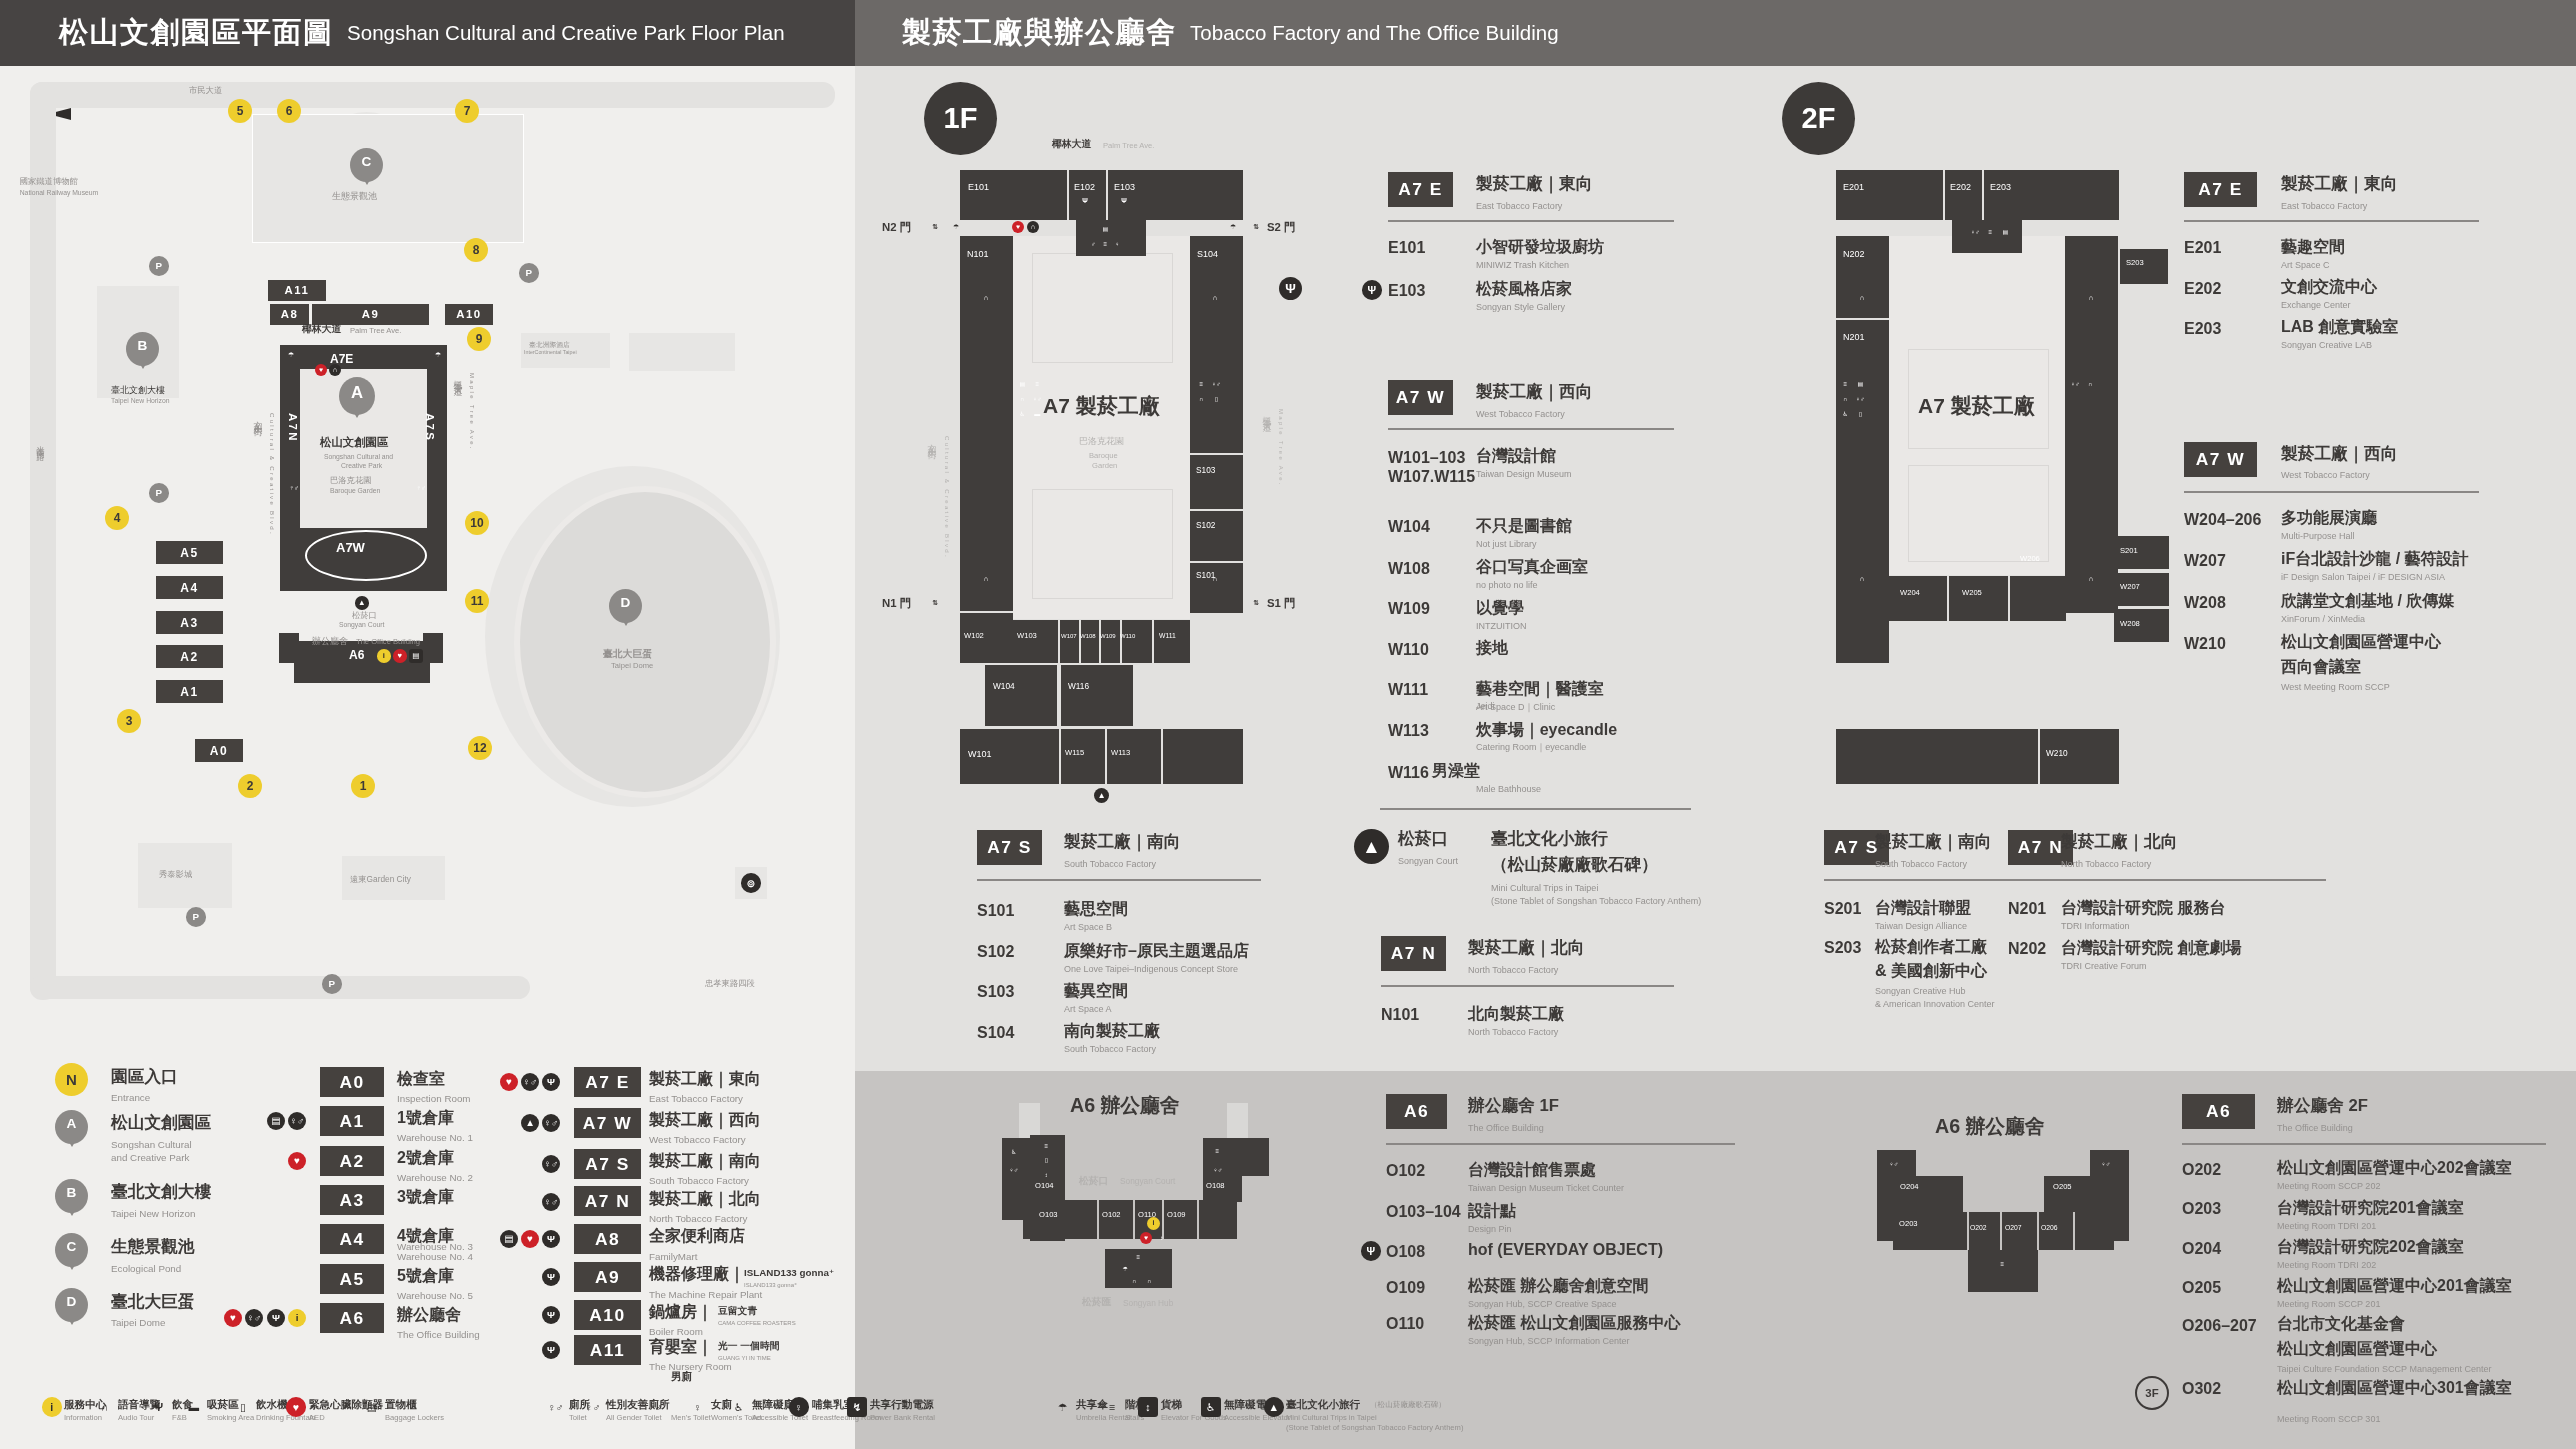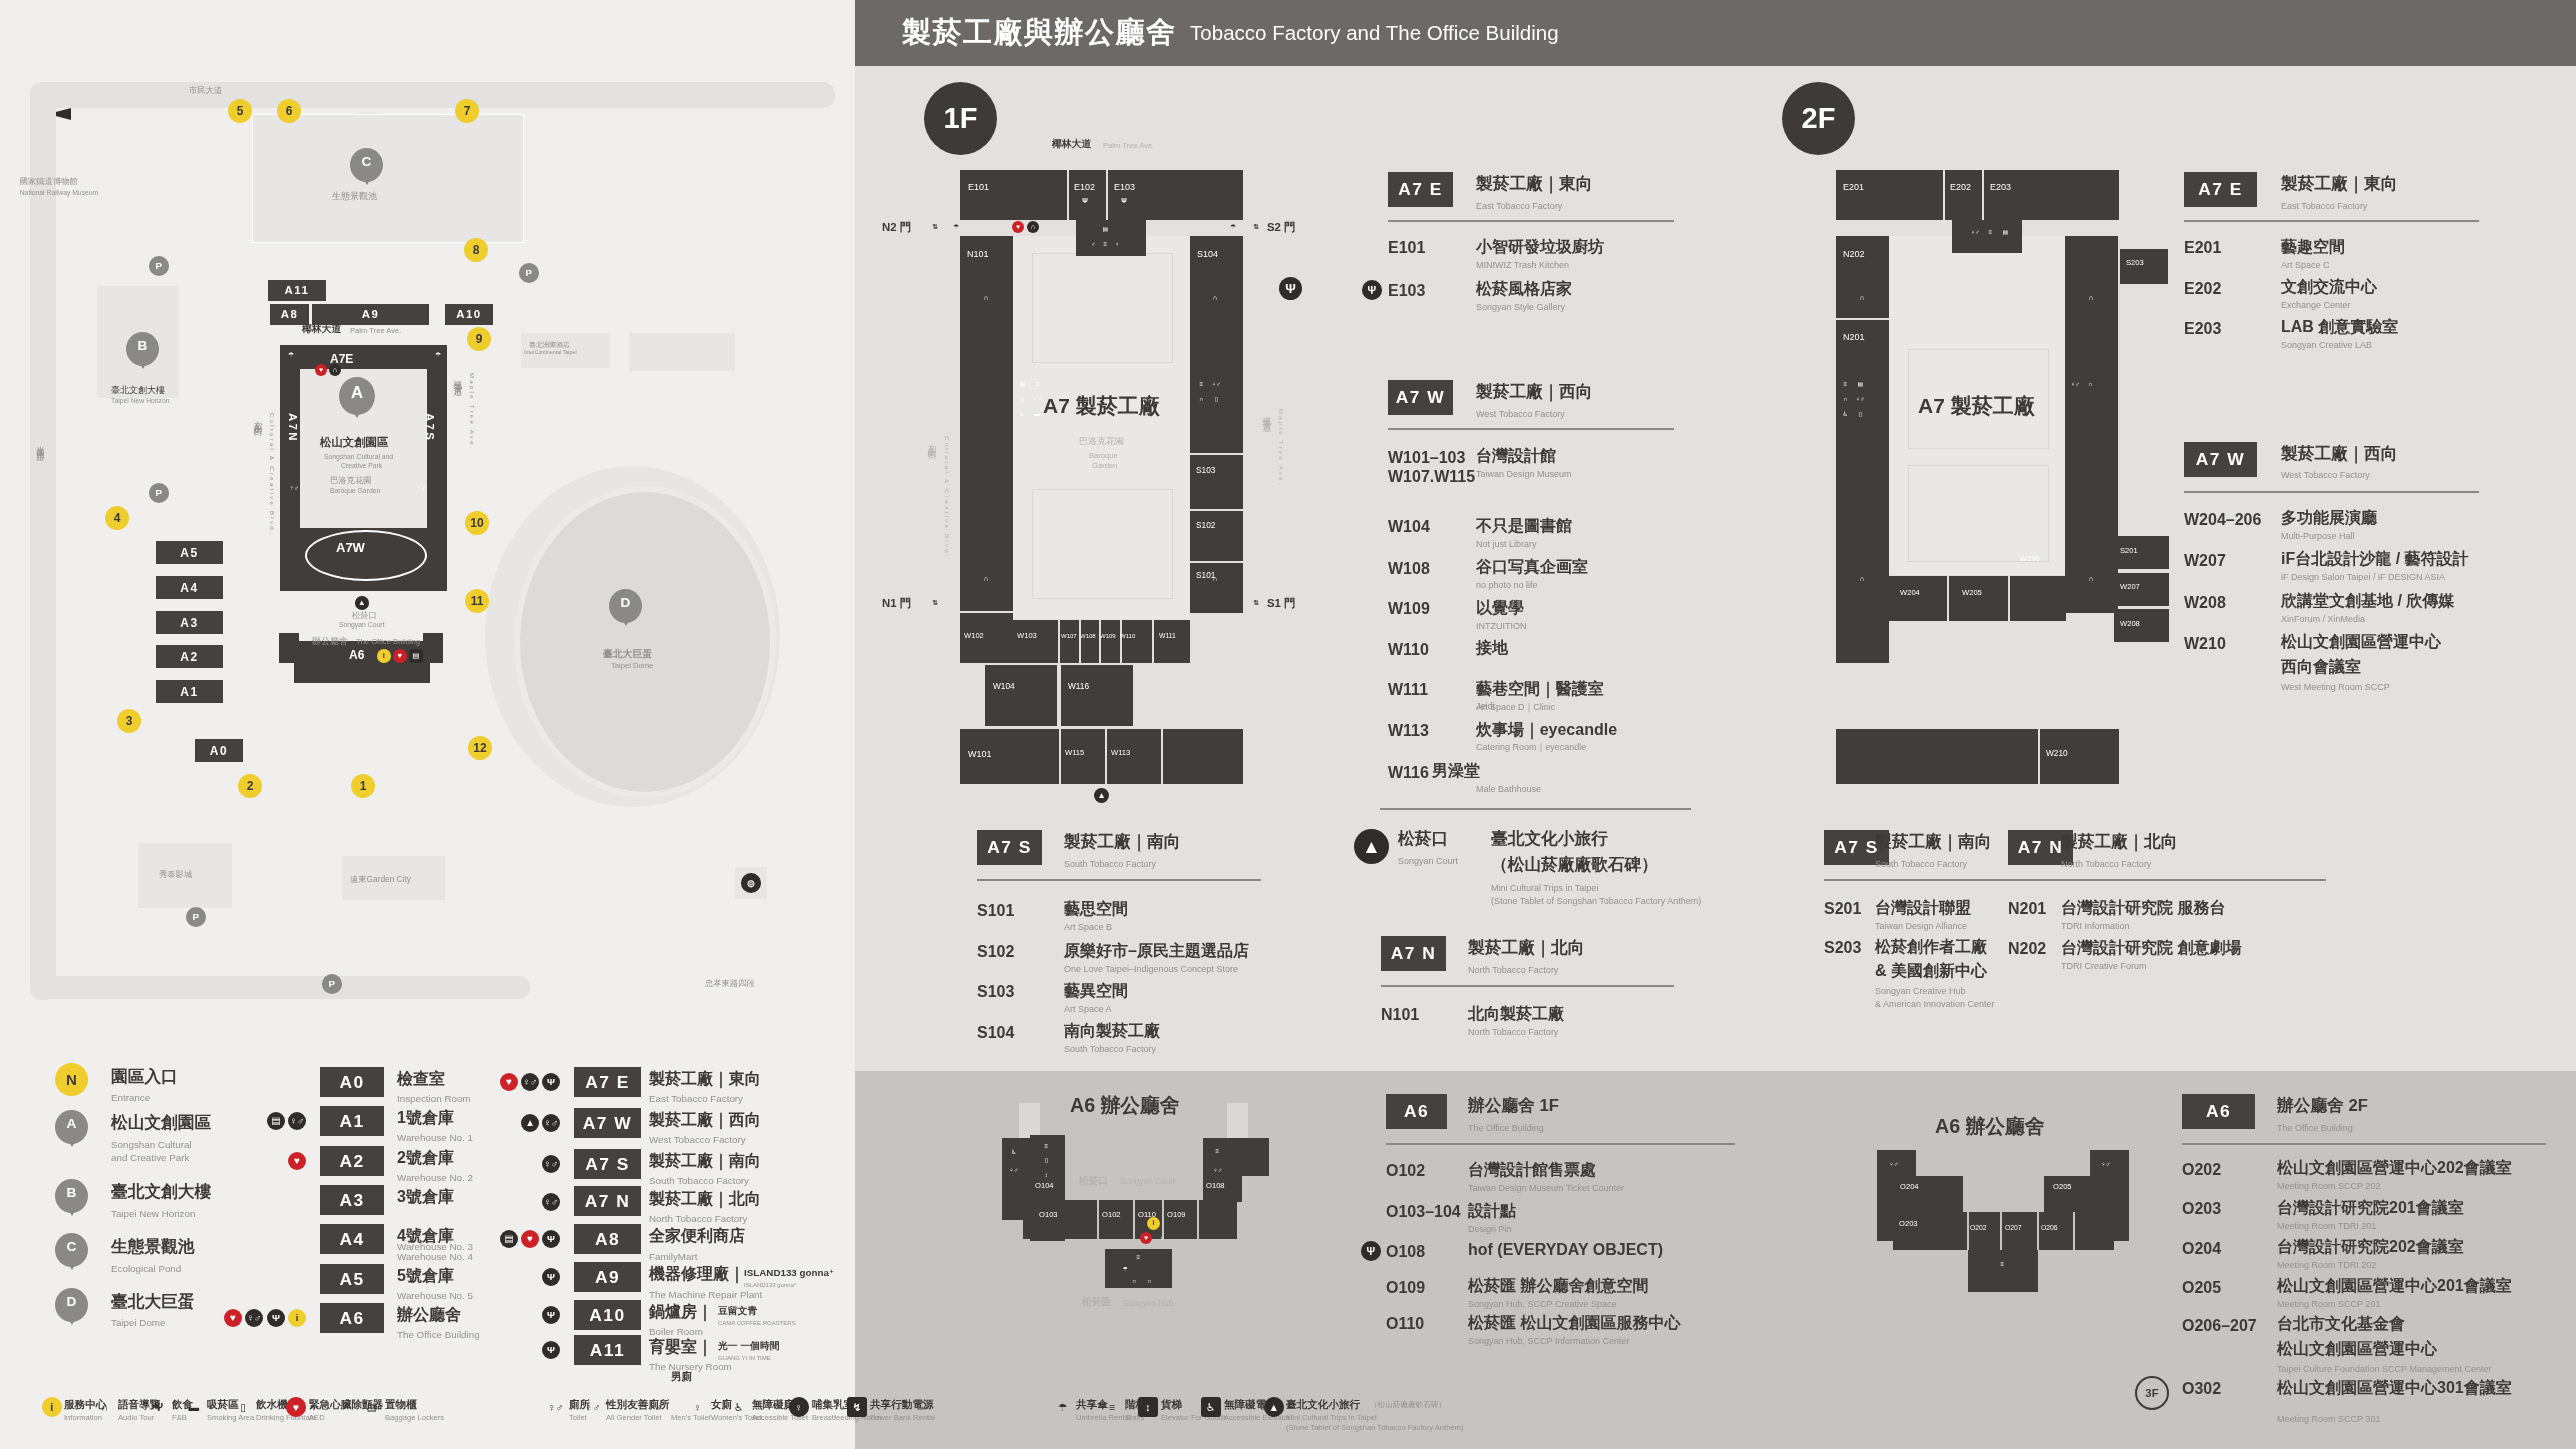--- a/index.html
+++ b/index.html
@@ -53,20 +53,24 @@
               border:6.8px solid transparent;border-top:10.6px solid #8b8987;}
   .pin span{position:relative;z-index:1;display:block;margin-top:6px;}
   .compass{position:absolute;left:33px;top:106px;display:flex;align-items:center;gap:6px;}
   .ctri{width:0;height:0;border-top:6.8px solid transparent;border-bottom:6.8px solid transparent;border-right:23px solid #2f2c2a;}
   .cn{font-size:13px;font-weight:bold;color:#2f2c2a;}
 </style>
 </head>
 <body>
 
 <div id="cv">
+  <div class="hdr hdr-l">
+    <span class="hzh">松山文創園區平面圖</span>
+    <span class="hen">Songshan Cultural and Creative Park Floor Plan</span>
+  </div>
   <div class="hdr hdr-r">
     <span class="hzh">製菸工廠與辦公廳舍</span>
     <span class="hen">Tobacco Factory and The Office Building</span>
   </div>
   <div class="panel-r"></div>
   <div class="band"></div>
   <div class="compass">
     <span class="cn">N</span>
     <span class="ctri"></span>
   </div>

